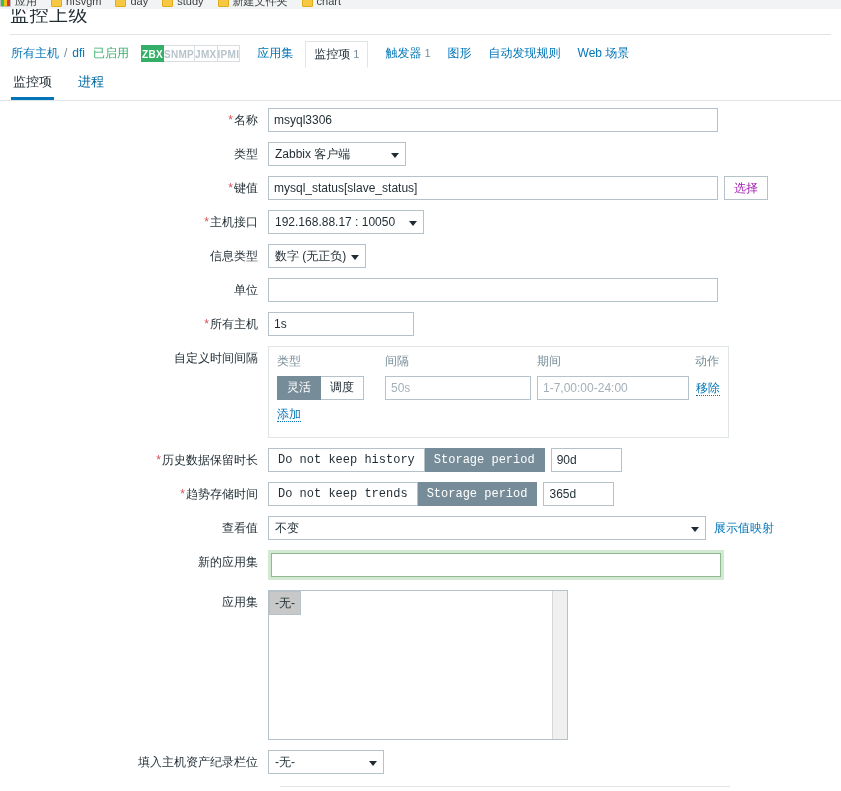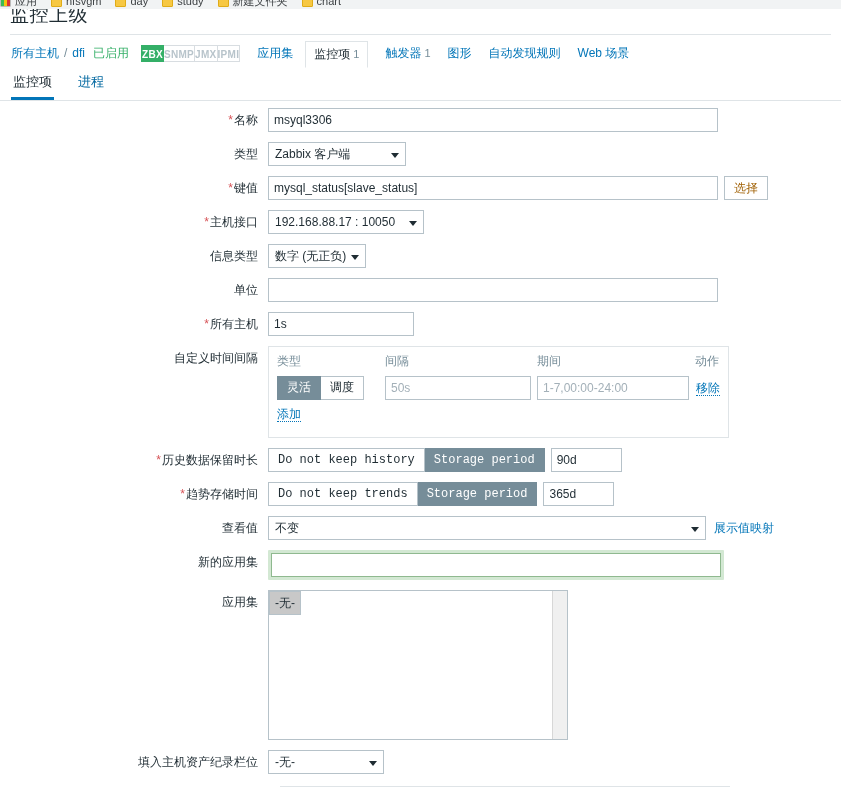--- a/index.html
+++ b/index.html
@@ -141,21 +141,21 @@
   .sel.w-type { width: 138px; }
   .sel.w-iface { width: 156px; }
   .sel.w-info { width: 98px; }
   .sel.w-view { width: 438px; }
   .sel.w-invent { width: 116px; }
 
   .btn {
     height: 24px; padding: 0 9px;
     border: 1px solid #b6c2c9; background: #fff;
     font-family: "Liberation Sans", sans-serif; font-size: 12px;
-    color: #a16207; cursor: pointer; line-height: 22px;
+    color: #a21caf; cursor: pointer; line-height: 22px;
   }
 
   .lnk { color: #0275b8; font-size: 12px; text-decoration: none; border-bottom: 1px dotted #0275b8; cursor: pointer; }
   .lnk.plain { border-bottom: none; }
 
   
   .toggle { display: inline-flex; font-family: Liberation Mono, monospace; }
   .toggle .tg {
     height: 24px; padding: 0 9px; line-height: 22px;
     border: 1px solid #b6c2c9; border-left-width: 0;

